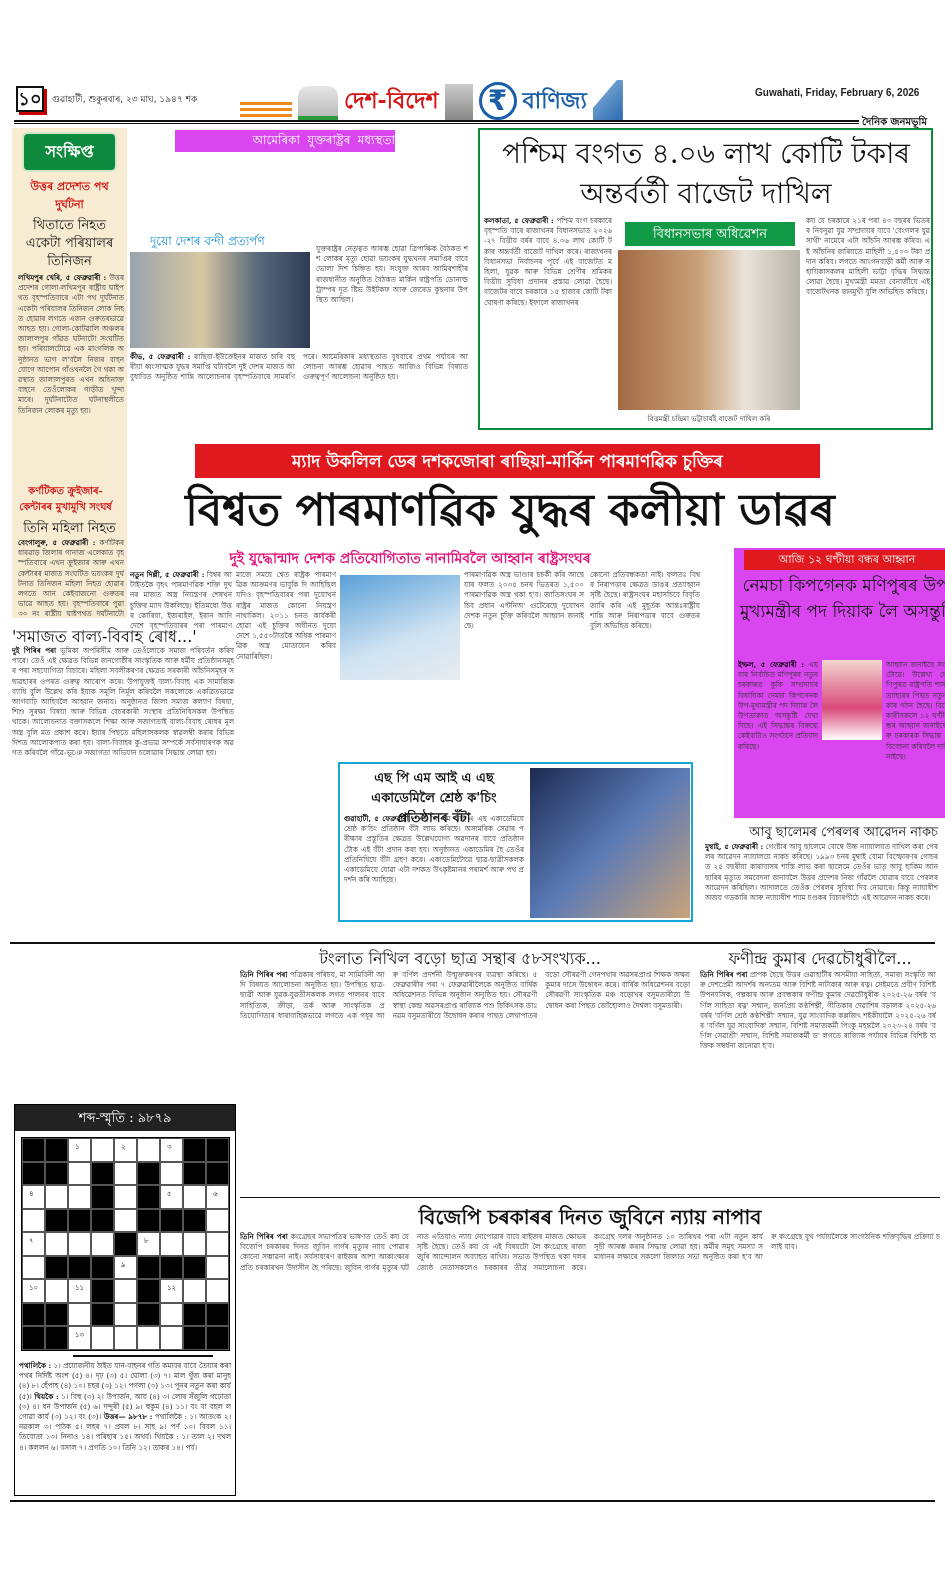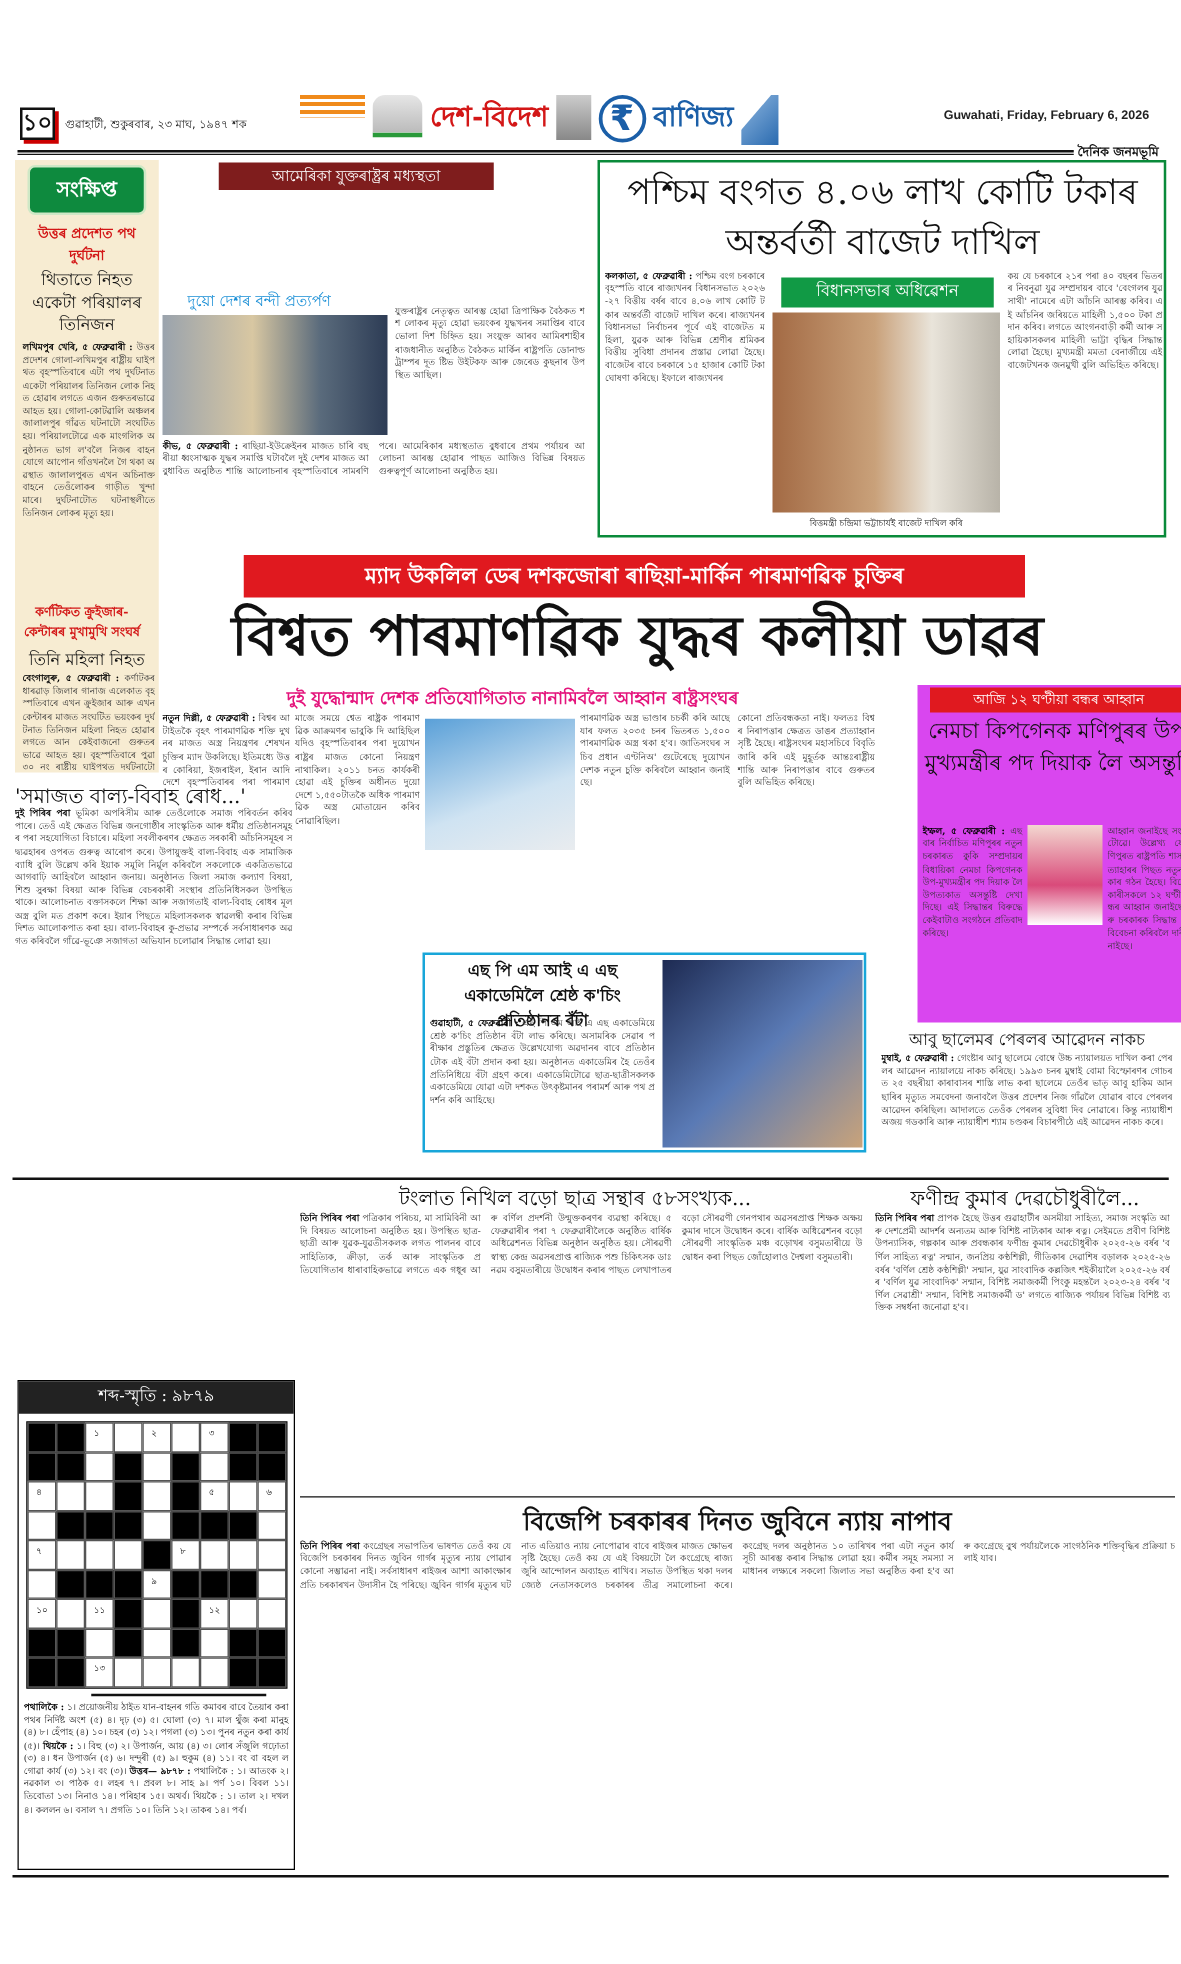--- a/index.html
+++ b/index.html
@@ -5,32 +5,32 @@
 *{box-sizing:border-box;margin:0;padding:0}
 body{width:945px;height:1571px;background:#fff;font-family:"DejaVu Sans",sans-serif;color:#111;position:relative;overflow:hidden}
 .abs{position:absolute}
 .txt{font-family:"DejaVu Serif",serif;font-size:7.2px;line-height:10.2px;color:#333;text-align:justify;overflow:hidden;word-break:break-all}
 .txt b{color:#000}
 
 #masthead{left:0;top:70px;width:945px;height:60px}
 .pg{left:16px;top:16px;width:28px;height:26px;border:2px solid #111;box-shadow:3px 3px 0 #c00;font-size:18px;font-weight:bold;text-align:center;line-height:22px;font-family:"DejaVu Serif",serif}
 .datebn{left:52px;top:22px;font-size:9px;color:#222}
 .dateen{left:755px;top:17px;font-size:10px;color:#222;font-family:"Liberation Sans",sans-serif;font-weight:bold}
-.sect{left:240px;top:6px;height:44px;display:flex;align-items:flex-start;gap:6px}
+.sect{left:240px;top:6px;height:44px;display:flex;align-items:flex-end;gap:6px}
 .stripes{width:52px;height:18px;background:repeating-linear-gradient(#f08a1a 0 3px,#fff 3px 6px)}
 .parl{width:40px;height:34px;background:linear-gradient(#e6e6e6,#bbb);border-radius:10px 10px 0 0;border-bottom:4px solid #2a9a3a}
 .secttitle{font-size:22px;font-weight:bold;color:#d31717;font-family:"DejaVu Serif",serif}
 .rupee{width:38px;height:38px;border-radius:50%;border:3px solid #1b5fa8;color:#1b5fa8;font-size:28px;font-weight:bold;text-align:center;line-height:32px}
 .bldg{width:40px;height:40px;background:linear-gradient(135deg,#8fb7e0,#1b5fa8);clip-path:polygon(60% 0,75% 0,75% 100%,0 100%,0 70%)}
 .rule1{left:14px;top:50px;width:845px;height:4px;border-top:2px solid #111;border-bottom:1px solid #111}
 .paper{left:862px;top:44px;font-size:10px;font-weight:bold}
 
 .box{border:2px solid #0a8a3a}
 .redbar{background:#e0191f;color:#fff;font-weight:bold;text-align:center;font-family:"DejaVu Serif",serif}
-.pink{background:#7f1d1d;color:#fff;text-align:center;font-family:Liberation Sans, sans-serif}
+.pink{background:#d946ef;color:#fff;text-align:right;font-family:Liberation Mono, monospace}
 .head{font-family:"DejaVu Serif",serif;font-weight:bold;color:#111;text-align:center}
 .photo{background:linear-gradient(135deg,#6d7a8a,#b7a48a 50%,#48505e)}
 .cap{font-size:7px;color:#222;font-family:"DejaVu Serif",serif;text-align:center}
 .hr{background:#111}
 
 #cw-grid{display:grid;grid-template-columns:repeat(9,23px);grid-template-rows:repeat(9,23.5px);border:1px solid #000}
 .cell{border:.5px solid #555;font-size:7px;padding:2px 0 0 6px;color:#000}
 .cell.b{background:#000}
 </style>
 </head>
@@ -125,21 +125,21 @@
   <div class="abs head" style="left:2px;top:24px;width:224px;font-size:17px;line-height:26px;font-weight:normal">নেমচা কিপগেনক মণিপুৰৰ উপ-মুখ্যমন্ত্ৰীৰ পদ দিয়াক লৈ অসন্তুষ্টি</div>
   <div class="abs txt" style="left:4px;top:112px;width:80px;height:150px">
     <b>ইম্ফল, ৫ ফেব্ৰুৱাৰী :</b>
     <span>এছবাৰ নিৰ্বাচিত মণিপুৰৰ নতুন চৰকাৰত কুকি সম্প্ৰদায়ৰ বিধায়িকা নেমচা কিপগেনক উপ-মুখ্যমন্ত্ৰীৰ পদ দিয়াক লৈ উপত্যকাত অসন্তুষ্টি দেখা দিছে। এই সিদ্ধান্তৰ বিৰুদ্ধে কেইবাটাও সংগঠনে প্ৰতিবাদ কৰিছে।</span>
   </div>
   <div class="abs photo" style="left:88px;top:112px;width:60px;height:80px;background:linear-gradient(#f3d7d0,#d94a7a 60%,#fff)"></div>
   <div class="abs txt" style="left:152px;top:112px;width:72px;height:150px">আহ্বান জনাইছে সংগঠনটোৱে। উল্লেখ্য যে মণিপুৰত ৰাষ্ট্ৰপতি শাসন প্ৰত্যাহাৰৰ পিছত নতুন চৰকাৰ গঠন হৈছে। বিক্ষোভকাৰীসকলে ১২ ঘণ্টীয়া বন্ধৰ আহ্বান জনাইছে আৰু চৰকাৰক সিদ্ধান্ত পুনৰবিবেচনা কৰিবলৈ দাবী জনাইছে।</div>
 </div>
 
 <div class="abs" style="left:705px;top:820px;width:233px;height:105px">
-  <div class="abs head" style="left:0;top:2px;width:233px;font-size:13px;font-weight:normal;text-align:center">আবু ছালেমৰ পেৰলৰ আৱেদন নাকচ</div>
+  <div class="abs head" style="left:0;top:2px;width:233px;font-size:13px;font-weight:normal;text-align:right">আবু ছালেমৰ পেৰলৰ আৱেদন নাকচ</div>
   <div class="abs txt" style="left:0;top:22px;width:233px;height:82px">
     <b>মুম্বাই, ৫ ফেব্ৰুৱাৰী :</b>
     <span>গেংষ্টাৰ আবু ছালেমে বোম্বে উচ্চ ন্যায়ালয়ত দাখিল কৰা পেৰলৰ আৱেদন ন্যায়ালয়ে নাকচ কৰিছে। ১৯৯৩ চনৰ মুম্বাই বোমা বিস্ফোৰণৰ গোচৰত ২৫ বছৰীয়া কাৰাবাসৰ শাস্তি লাভ কৰা ছালেমে তেওঁৰ ভাতৃ আবু হাকিম আনছাৰিৰ মৃত্যুত সমবেদনা জনাবলৈ উত্তৰ প্ৰদেশৰ নিজ গাঁৱলৈ যোৱাৰ বাবে পেৰলৰ আৱেদন কৰিছিল। আদালতে তেওঁক পেৰলৰ সুবিধা দিব নোৱাৰে। কিন্তু ন্যায়াধীশ অজয় গডকাৰি আৰু ন্যায়াধীশ শ্যাম চণ্ডকৰ বিচাৰপীঠে এই আৱেদন নাকচ কৰে।</span>
   </div>
 </div>
 
 <div class="abs hr" style="left:10px;top:942px;width:925px;height:2px"></div>
 
 <div class="abs head" style="left:240px;top:946px;width:440px;font-size:16px;font-weight:normal">টংলাত নিখিল বড়ো ছাত্ৰ সন্থাৰ ৫৮সংখ্যক...</div>
 <div class="abs txt" style="left:240px;top:970px;width:450px;height:225px;column-count:3;column-gap:8px">

